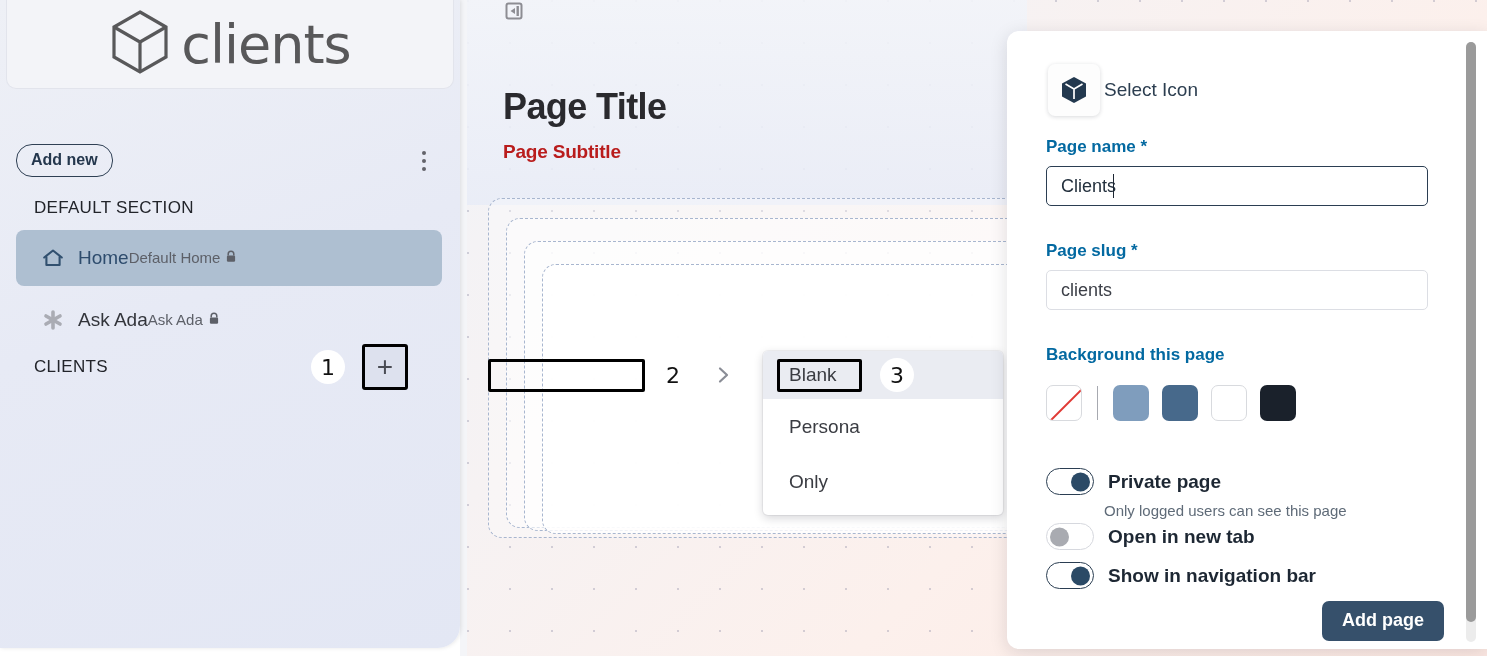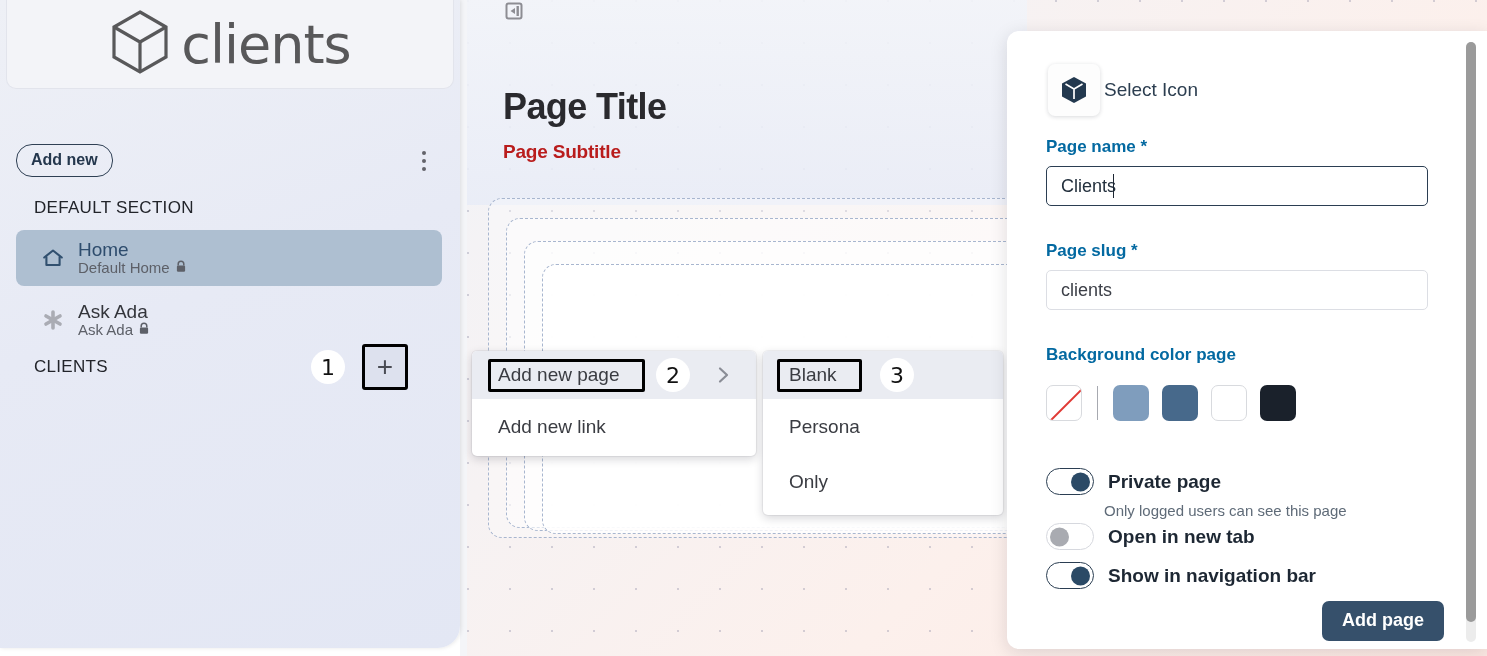--- a/index.html
+++ b/index.html
@@ -120,21 +120,21 @@
     padding-left: 62px;
     border-radius: 8px;
   }
   .nav-item.active { top: 230px; background: #aebfd1; }
   .nav-item.plain  { top: 292px; background: transparent; }
   .nav-icon {
     position: absolute; left: 24px; top: 50%; transform: translateY(-50%);
     width: 26px; height: 26px;
     display: flex; align-items: center; justify-content: center;
   }
-  .nav-texts { display: flex; flex-direction: column; justify-content: center; line-height: 1.12; }
+  .nav-texts { display: flex; flex-direction: row; justify-content: center; line-height: 1.12; }
   .nav-title { font-size: 19px; color: #2e4c6d; font-weight: normal; }
   .nav-item.plain .nav-title { color: #33353b; }
   .nav-sub {
     font-size: 15px; color: #5d6068;
     display: flex; align-items: center; gap: 5px;
   }
   .lock { display: inline-block; }
 
   .plus-btn {
     position: absolute; left: 362px; top: 344px;
@@ -412,24 +412,20 @@
           </span>
         </span>
       </span>
     </div>
 
     <div class="section-label sec-clients">CLIENTS</div>
   </div>
 
   <div class="plus-btn">+</div>
 
-  <div class="menu menu1">
-    <div class="menu-row hl">Add new page</div>
-    <div class="menu-row tall">Add new link</div>
-  </div>
   <div class="chev chev-1">
     <svg width="22" height="22" viewBox="0 0 22 22">
       <path d="M8 4.5 L15 11 L8 17.5" fill="none" stroke="#8a8d96" stroke-width="2.2" stroke-linecap="round" stroke-linejoin="round"></path>
     </svg>
   </div>
 
   <div class="menu menu2">
     <div class="menu-row hl">Blank</div>
     <div class="menu-row tall">Persona</div>
     <div class="menu-row tall">Only</div>
@@ -457,21 +453,21 @@
     <span class="icon-select-label">Select Icon</span>
   </div>
 
   <div class="field-label fl-name">Page name *</div>
   <input class="field-input fi-name" value="Clients" style="">
   <div class="caret"></div>
 
   <div class="field-label fl-slug">Page slug *</div>
   <input class="field-input fi-slug" value="clients" style="">
 
-  <div class="field-label fl-bg">Background color page</div>
+  <div class="field-label fl-bg">Background this page</div>
   <div class="swatches">
     <span class="sw sw-none"></span>
     <span class="sw-divider"></span>
     <span class="sw" style="background:#7f9dbd"></span>
     <span class="sw" style="background:#47698b"></span>
     <span class="sw sw-white" style="background:#ffffff"></span>
     <span class="sw" style="background:#1a212b"></span>
   </div>
 
   <div class="toggle-row tr-private">

